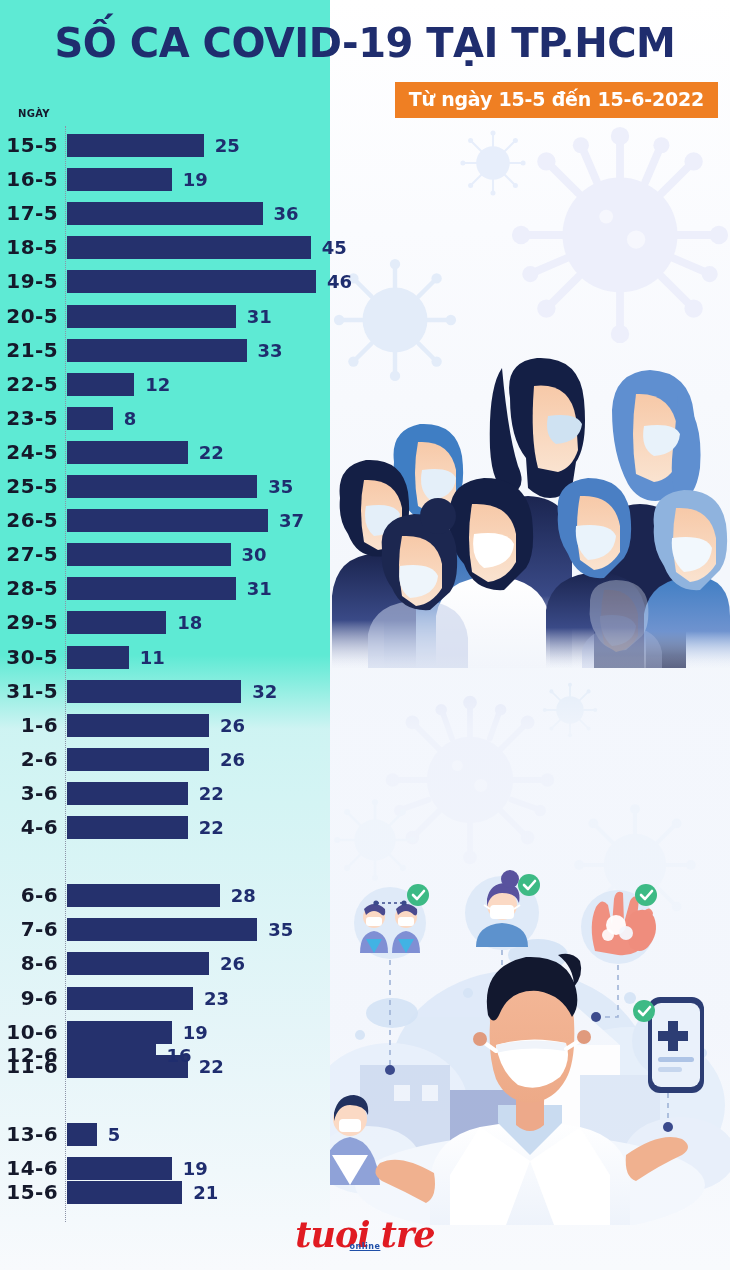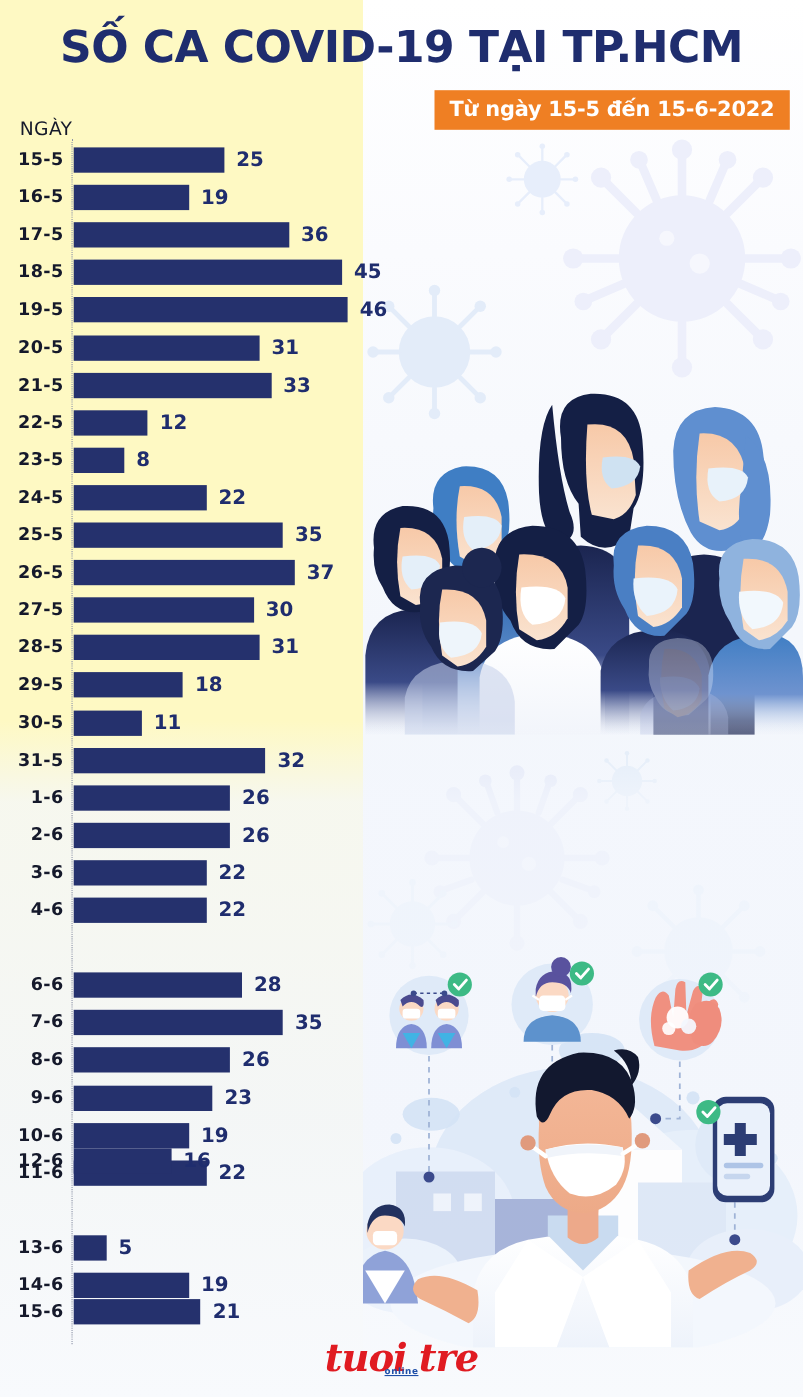--- a/index.html
+++ b/index.html
@@ -10,21 +10,21 @@
     height: 1270px;
     overflow: hidden;
     background: #ffffff;
     font-family: "Liberation Sans", "DejaVu Sans", sans-serif;
   }
 
   #page {
     position: relative;
     width: 730px;
     height: 1270px;
-    background: #fef9c3;
+    background: #5eead4;
     overflow: hidden;
   }
 
   
   .bg-right {
     position: absolute;
     left: 330px; top: 0;
     width: 400px; height: 1270px;
     background: linear-gradient(180deg,#ffffff 0%,#fafbfe 18%,#f4f7fc 45%,#f2f6fc 72%,#f7f9fd 100%);
   }
@@ -63,22 +63,22 @@
     line-height: 19px;
     padding: 8px 14px 9px 14px;
     letter-spacing: -0.2px;
     white-space: nowrap;
     font-family: "DejaVu Sans", "Liberation Sans", sans-serif;
   }
 
   .axis-caption {
     position: absolute;
     left: 18px; top: 108px;
-    font-size: 17px;
-    font-weight: 400;
+    font-size: 10px;
+    font-weight: 700;
     color: #15192b;
     letter-spacing: 0.3px;
     font-family: "DejaVu Sans", "Liberation Sans", sans-serif;
   }
 
   
   #chart {
     position: absolute;
     left: 0; top: 130px;
     width: 340px;
@@ -97,21 +97,21 @@
     height: 30px;
     width: 340px;
   }
   .row-label {
     position: absolute;
     left: 0; top: 0;
     width: 58px;
     height: 30px;
     line-height: 30px;
     text-align: right;
-    font-size: 16px;
+    font-size: 20px;
     font-weight: 800;
     color: #15192b;
     letter-spacing: 0.4px;
     font-family: "DejaVu Sans", "Liberation Sans", sans-serif;
   }
   .bar {
     position: absolute;
     left: 67px; top: 4px;
     height: 23px;
     background: #25316d;

